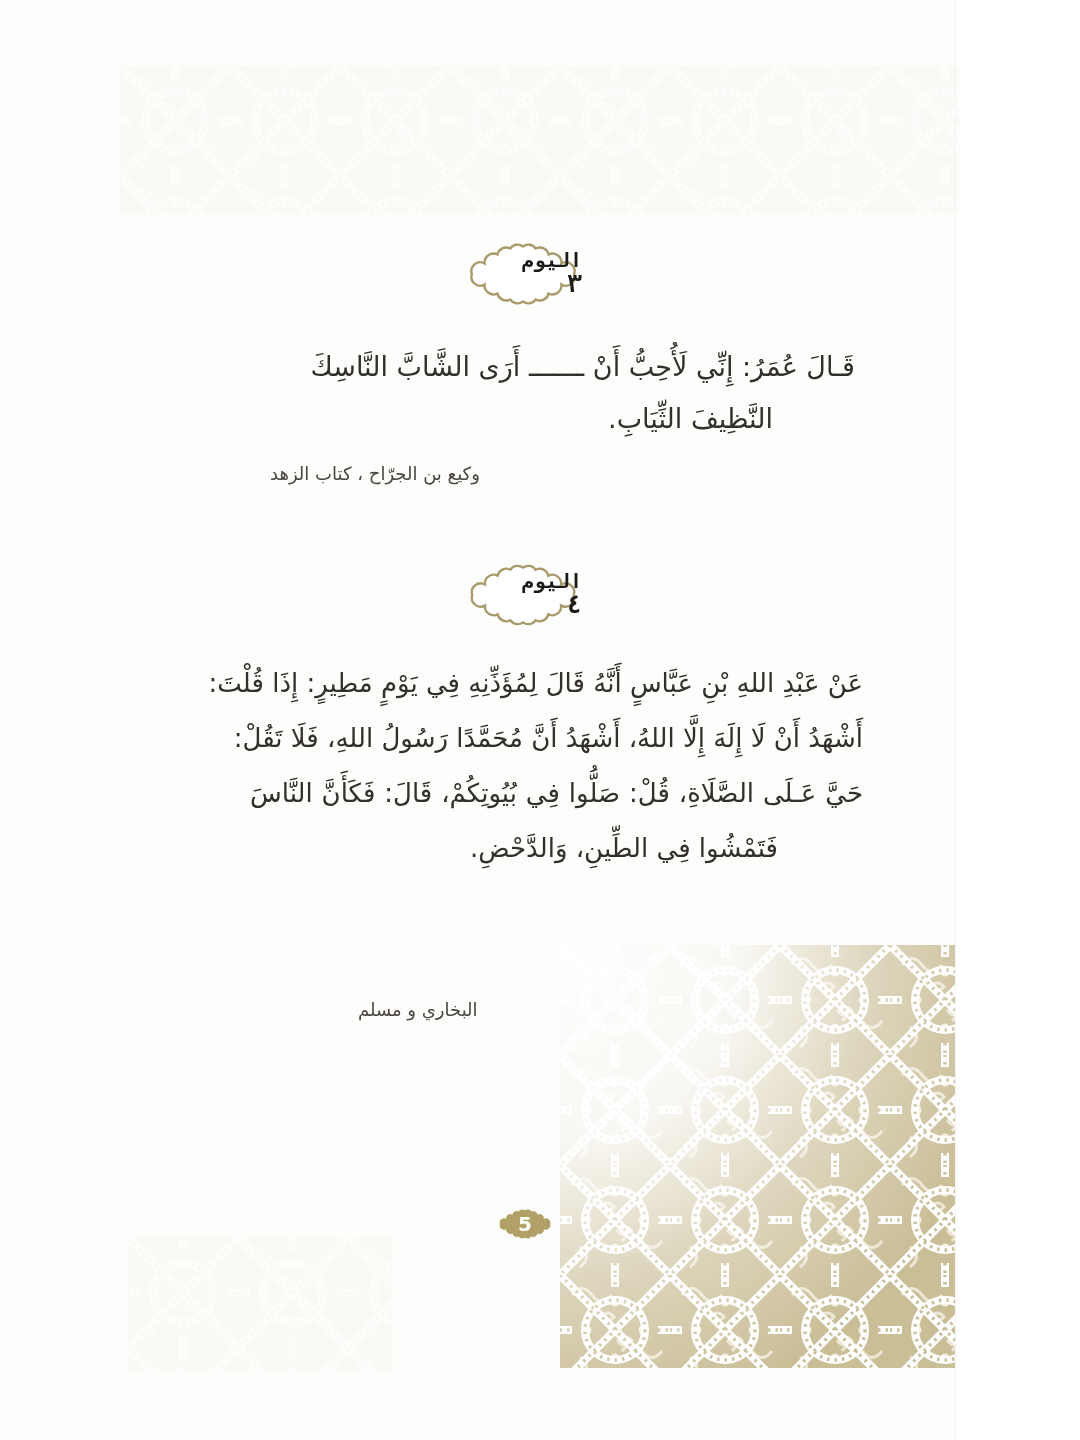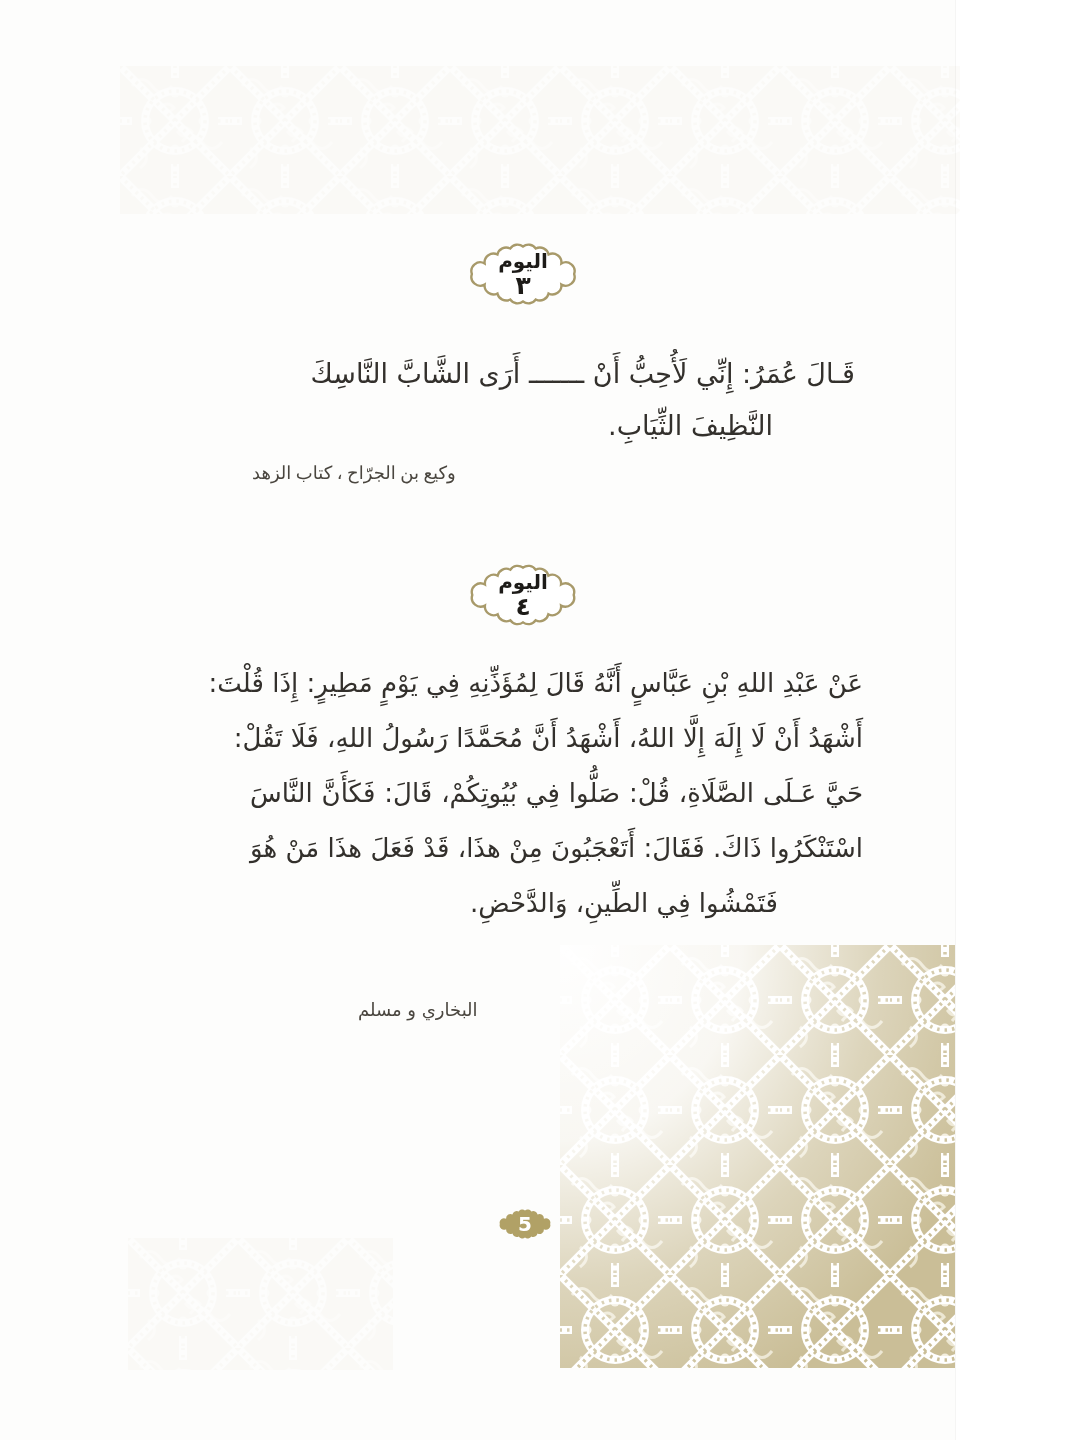--- a/index.html
+++ b/index.html
@@ -26,38 +26,38 @@
     background:#fdfdfc;border-right:1px solid rgba(0,0,0,0.03);
   }
   svg.ghost{position:absolute;}
   .corner-pattern{position:absolute;left:560px;top:945px;}
   .day-badge{
     position:absolute;left:464px;width:118px;height:80px;
   }
   .day-badge svg{position:absolute;inset:0;width:100%;height:100%;}
   .badge-text{
     position:absolute;inset:0;display:flex;flex-direction:column;
-    align-items:center;justify-content:center;direction:rtl;color:#1d1b18;
+    justify-content:center;direction:rtl;color:#1d1b18;font-family:Liberation Mono, monospace;
   }
   .badge-label{font-size:20px;font-weight:700;line-height:1.05;}
   .badge-num{font-size:25px;font-weight:700;line-height:1.0;margin-top:1px;}
   .arabic-block{
     position:absolute;direction:rtl;color:var(--text);
   }
-  .quote1{left:330px;top:348px;width:525px;font-size:27px;line-height:52px;}
+  .quote1{left:330px;top:341px;width:525px;font-size:27px;line-height:52px;}
   .quote1 .line{text-align:justify;text-align-last:justify;white-space:nowrap;}
   .quote1 .line:last-child{text-align:left;text-align-last:right;padding-left:0;padding-right:82px;}
   .quote2{left:250px;top:656px;width:613px;font-size:26px;line-height:55px;}
   .quote2 .line{text-align:justify;text-align-last:justify;white-space:nowrap;}
   .quote2 .line:last-child{text-align-last:right;padding-right:85px;}
   .source{
     position:absolute;direction:rtl;color:var(--source-text);
     font-size:18px;line-height:1.3;
   }
-  .source-1{left:252px;top:462px;font-family:Liberation Serif, serif;}
+  .source-1{left:270px;top:462px;}
   .source-2{left:358px;top:998px;}
   .page-badge{
     position:absolute;left:496px;top:1203px;width:58px;height:42px;
   }
   .page-badge svg{position:absolute;inset:0;width:100%;height:100%;}
   .page-num{
     position:absolute;inset:0;display:flex;align-items:center;justify-content:center;
     color:#ffffff;font-size:20px;font-weight:700;padding-bottom:1px;
   }
 </style>
@@ -150,21 +150,20 @@
     <div class="badge-text">
       <div class="badge-label">اليوم</div>
       <div class="badge-num">٤</div>
     </div>
   </div>
 
   <div class="arabic-block quote2">
       <div class="line">عَنْ عَبْدِ اللهِ بْنِ عَبَّاسٍ أَنَّهُ قَالَ لِمُؤَذِّنِهِ فِي يَوْمٍ مَطِيرٍ: إِذَا قُلْتَ:</div>
       <div class="line">أَشْهَدُ أَنْ لَا إِلَهَ إِلَّا اللهُ، أَشْهَدُ أَنَّ مُحَمَّدًا رَسُولُ اللهِ، فَلَا تَقُلْ:</div>
       <div class="line">حَيَّ عَـلَى الصَّلَاةِ، قُلْ: صَلُّوا فِي بُيُوتِكُمْ، قَالَ: فَكَأَنَّ النَّاسَ</div>
-      <div class="line">اسْتَنْكَرُوا ذَاكَ. فَقَالَ: أَتَعْجَبُونَ مِنْ هذَا، قَدْ فَعَلَ هذَا مَنْ هُوَ</div>
       <div class="line">فَتَمْشُوا فِي الطِّينِ، وَالدَّحْضِ.</div>
     </div>
   <div class="source source-2">البخاري و مسلم</div>
 
   <div class="page-badge">
     <svg viewBox="0 0 120 80" aria-hidden="true">
       <path d="M8 40 A9 9 0 0 1 21 29.3 A9 9 0 0 1 34 20.2 A9 9 0 0 1 47 14.1 A9 9 0 0 1 60 12 A9 9 0 0 1 73 14.1 A9 9 0 0 1 86 20.2 A9 9 0 0 1 99 29.3 A9 9 0 0 1 112 40 A9 9 0 0 1 99 50.7 A9 9 0 0 1 86 59.8 A9 9 0 0 1 73 65.9 A9 9 0 0 1 60 68 A9 9 0 0 1 47 65.9 A9 9 0 0 1 34 59.8 A9 9 0 0 1 21 50.7 A9 9 0 0 1 8 40 Z" fill="var(--page-badge-fill)"></path>
     </svg>
     <div class="page-num">5</div>
   </div>

